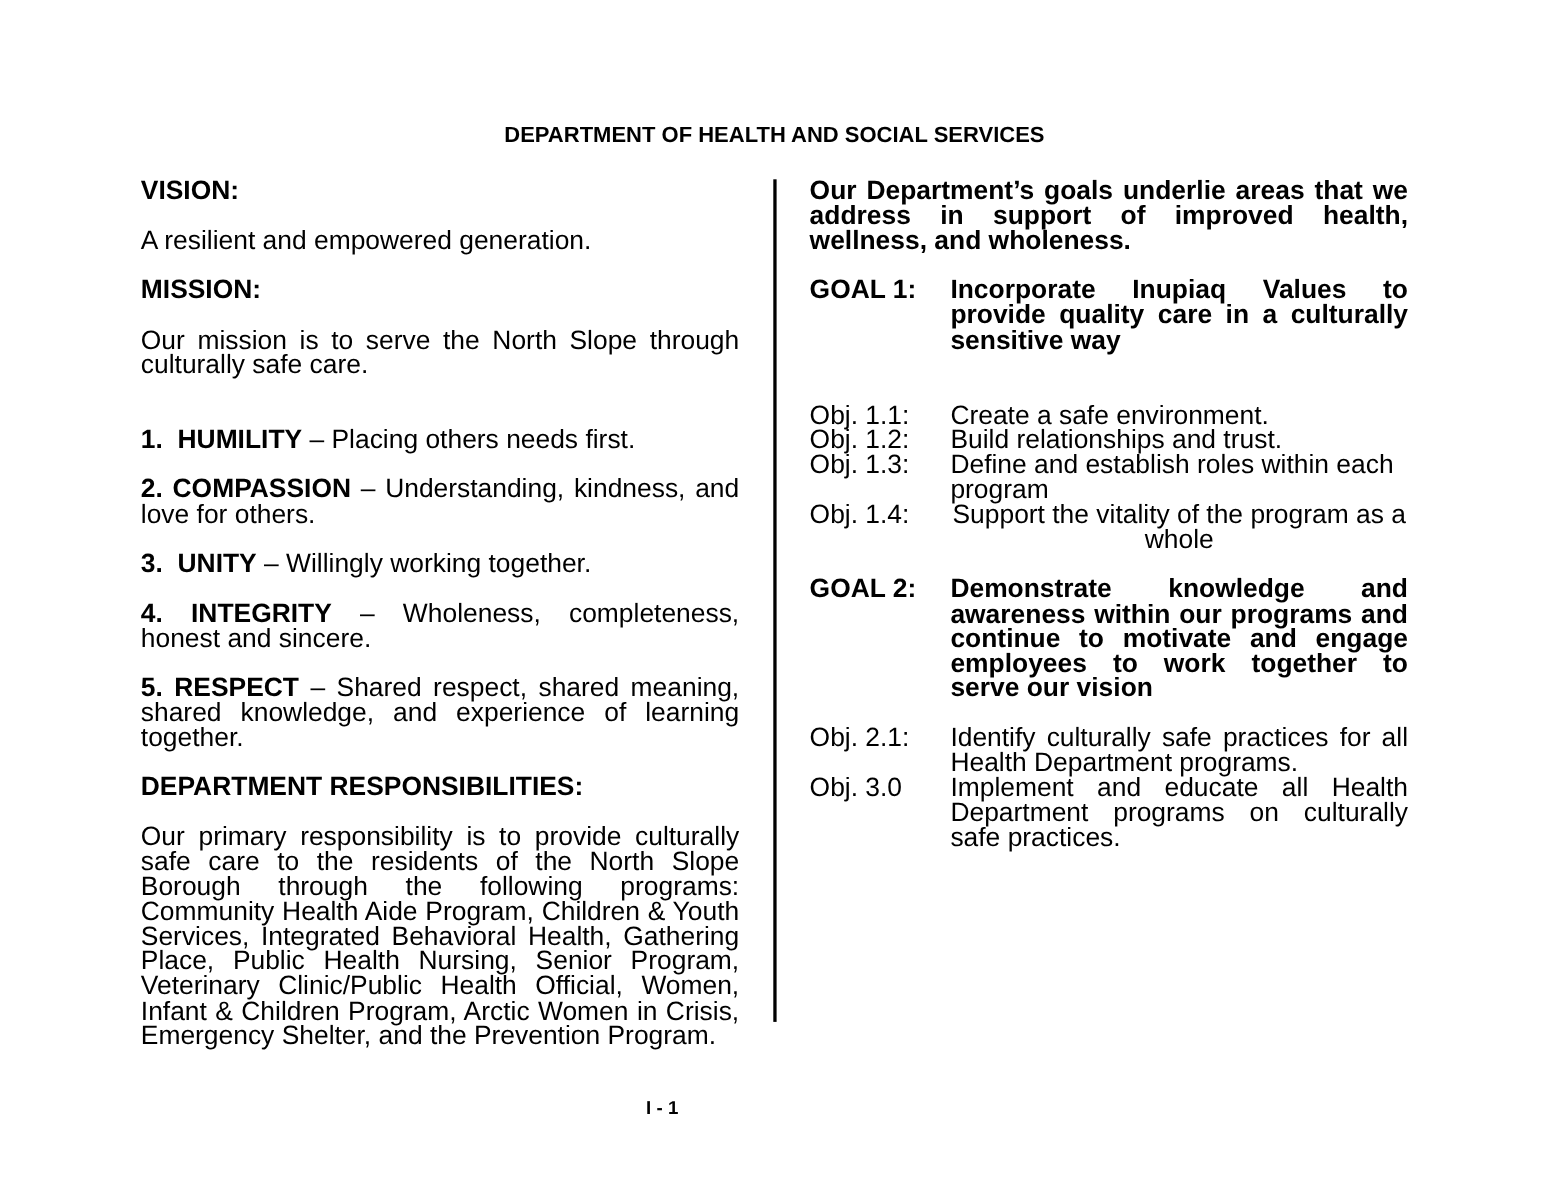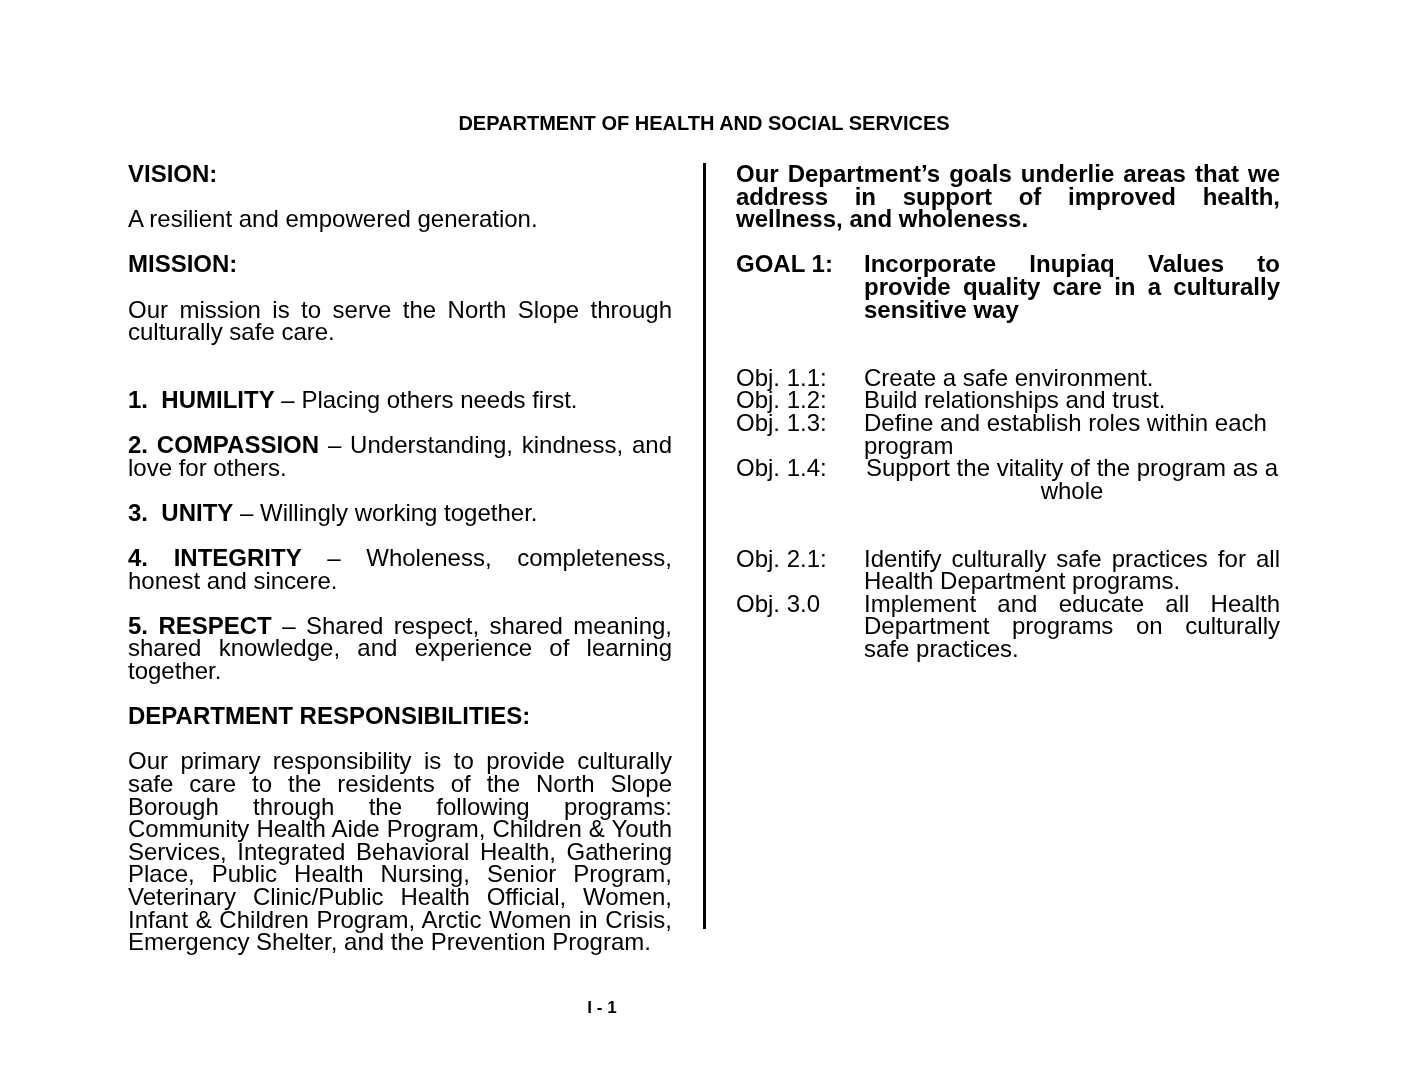--- a/index.html
+++ b/index.html
@@ -72,20 +72,24 @@
   </div>
   <div class="row">
     <div class="lbl">Obj. 1.3:</div>
     <div class="txt" style="text-align:left;">Define and establish roles within each program</div>
   </div>
   <div class="row">
     <div class="lbl">Obj. 1.4:</div>
     <div class="txt" style="text-align:center;">Support the vitality of the program as a whole</div>
   </div>
   <div class="gap"></div>
+  <div class="row bold">
+    <div class="lbl">GOAL 2:</div>
+    <div class="txt">Demonstrate knowledge and awareness within our programs and continue to motivate and engage employees to work together to serve our vision</div>
+  </div>
   <div class="gap"></div>
   <div class="row">
     <div class="lbl">Obj. 2.1:</div>
     <div class="txt">Identify culturally safe practices for all Health Department programs.</div>
   </div>
   <div class="row">
     <div class="lbl">Obj. 3.0</div>
     <div class="txt">Implement and educate all Health Department programs on culturally safe practices.</div>
   </div>
 </div>

